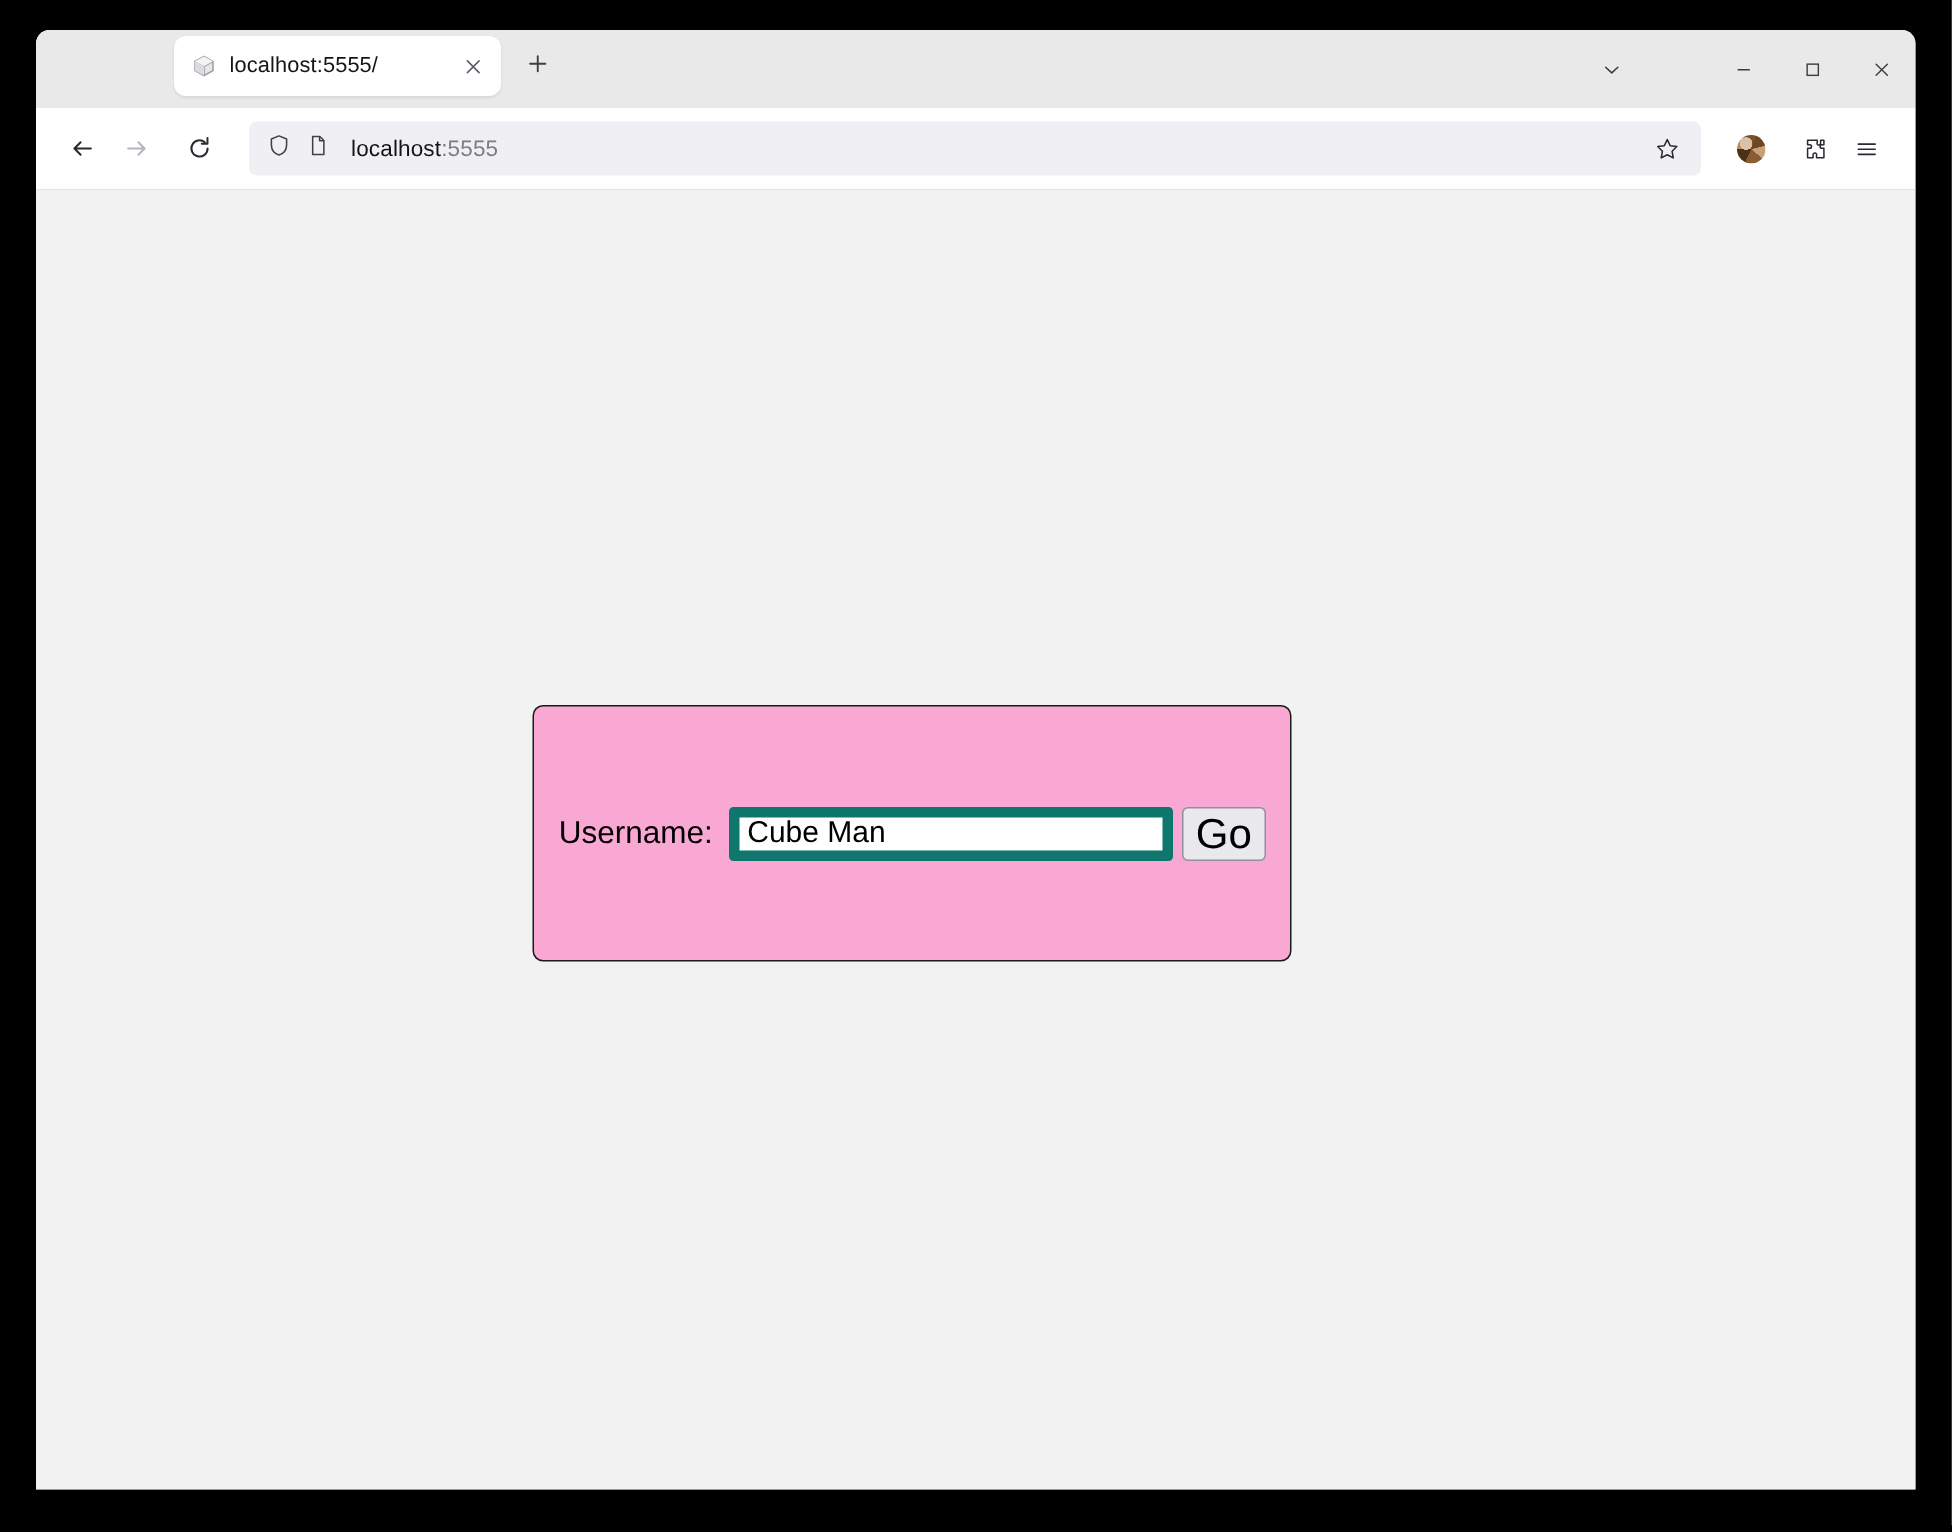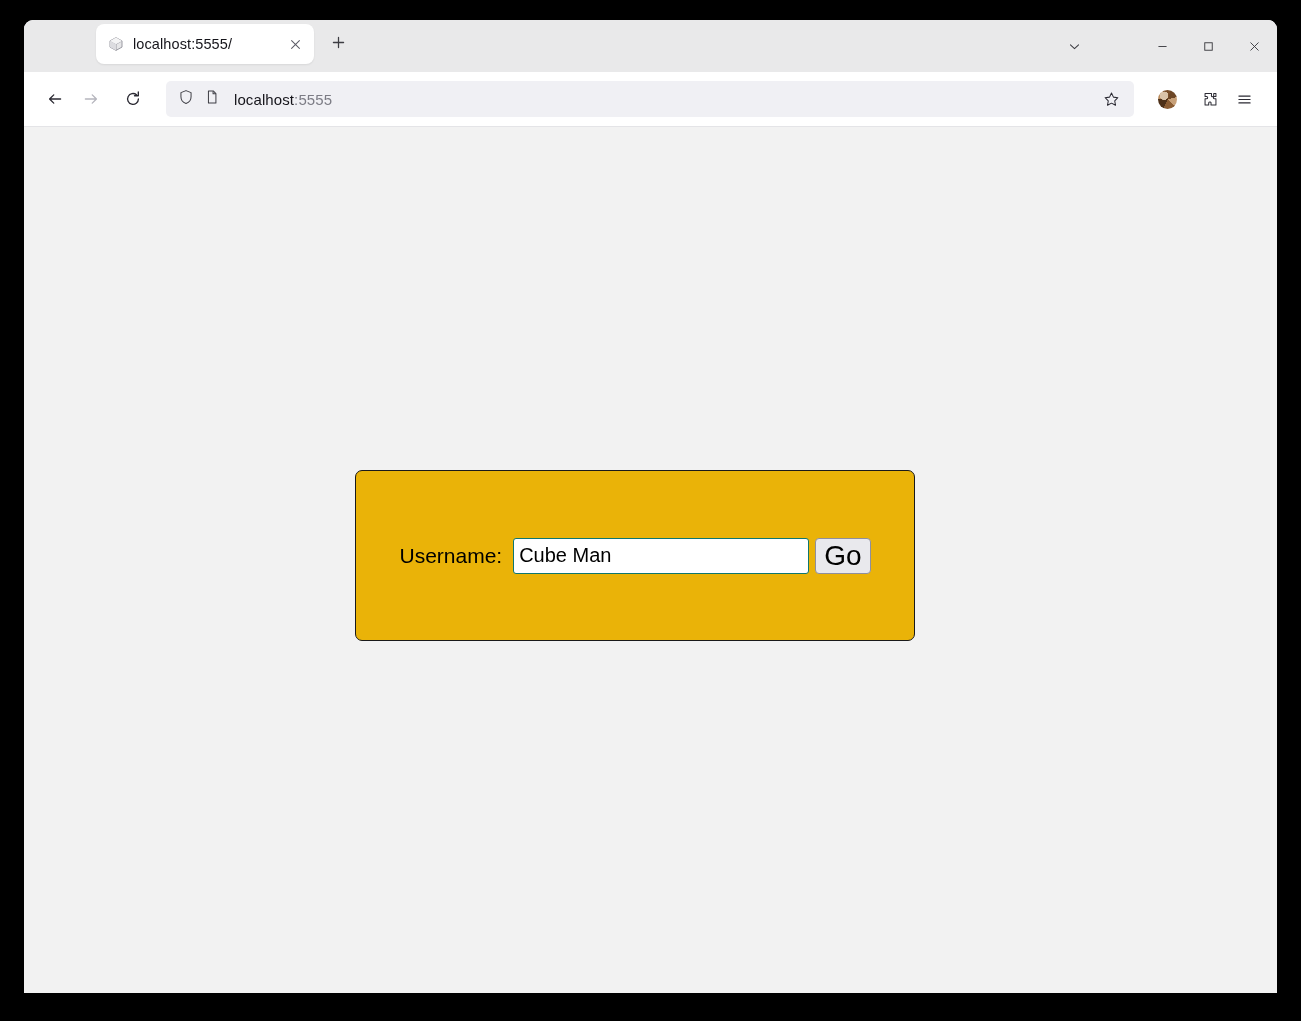--- a/index.html
+++ b/index.html
@@ -45,20 +45,21 @@
     display: flex;
     align-items: center;
     height: 40px;
     width: 218px;
     background: #ffffff;
     border-radius: 8px;
     padding: 0 8px 0 12px;
     box-sizing: border-box;
     margin-bottom: 4px;
     box-shadow: 0 1px 2px rgba(0,0,0,0.08);
+    margin-left: 20px;
   }
   .tab-favicon {
     width: 16px;
     height: 16px;
     flex: none;
     margin-right: 9px;
     display: block;
   }
   .tab-title {
     flex: 1 1 auto;
@@ -207,23 +208,23 @@
   .viewport {
     flex: 1 1 auto;
     background: #f2f2f2;
     position: relative;
     overflow: hidden;
   }
   .form-card {
     position: absolute;
     left: 331px;
     top: 343px;
-    width: 560px;
+    width: 506px;
     height: 171px;
-    background: #eab308;
+    background: #f9a8d4;
     border: 1px solid #1a1a1a;
     border-radius: 7px;
     box-sizing: border-box;
     display: flex;
     align-items: center;
     justify-content: center;
   }
   .form-row {
     display: flex;
     align-items: center;
@@ -234,21 +235,21 @@
     margin-right: 11px;
     white-space: nowrap;
   }
   .username-input {
     width: 296px;
     height: 36px;
     font-size: 20px;
     font-family: "Liberation Sans", sans-serif;
     color: #000000;
     background: #ffffff;
-    border: 1px solid #0f766e;
+    border: 7px solid #0f766e;
     border-radius: 3px;
     padding: 0 5px;
     box-sizing: border-box;
     outline: none;
   }
   .go-button {
     margin-left: 6px;
     height: 36px;
     min-width: 42px;
     font-size: 28px;

